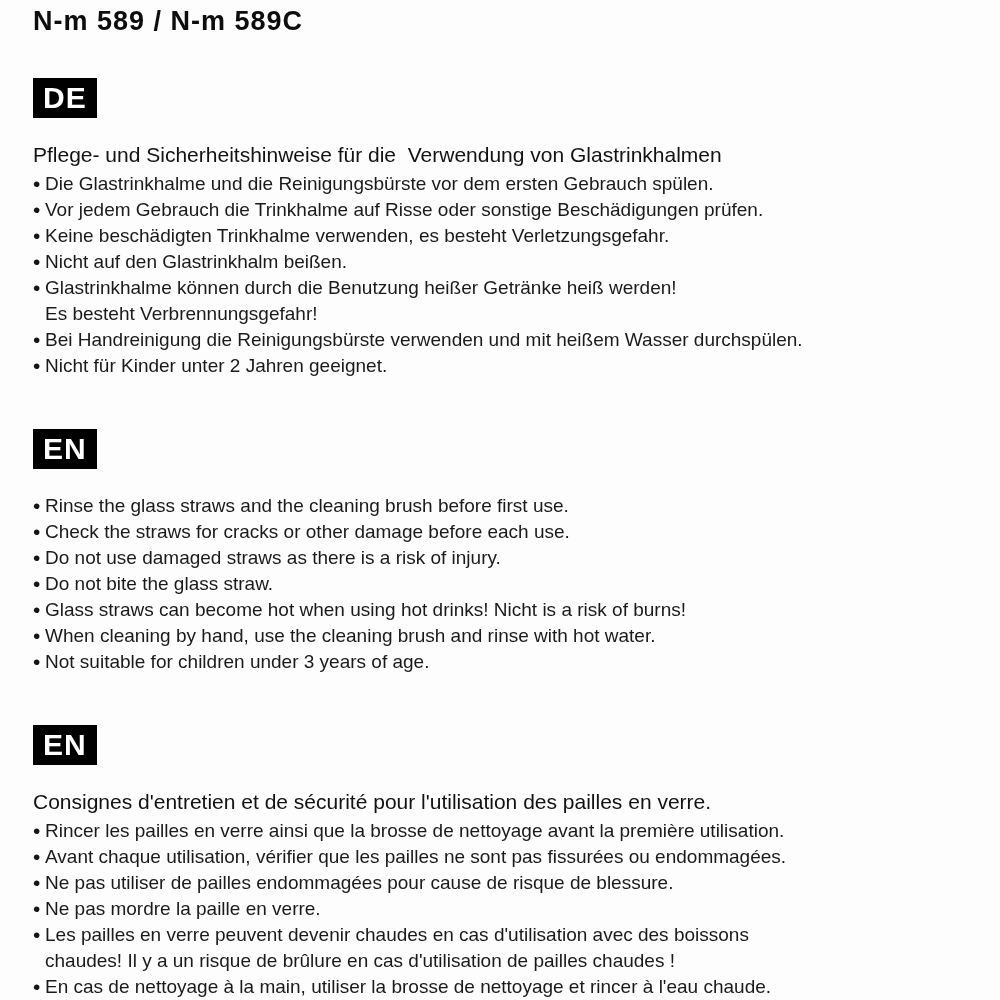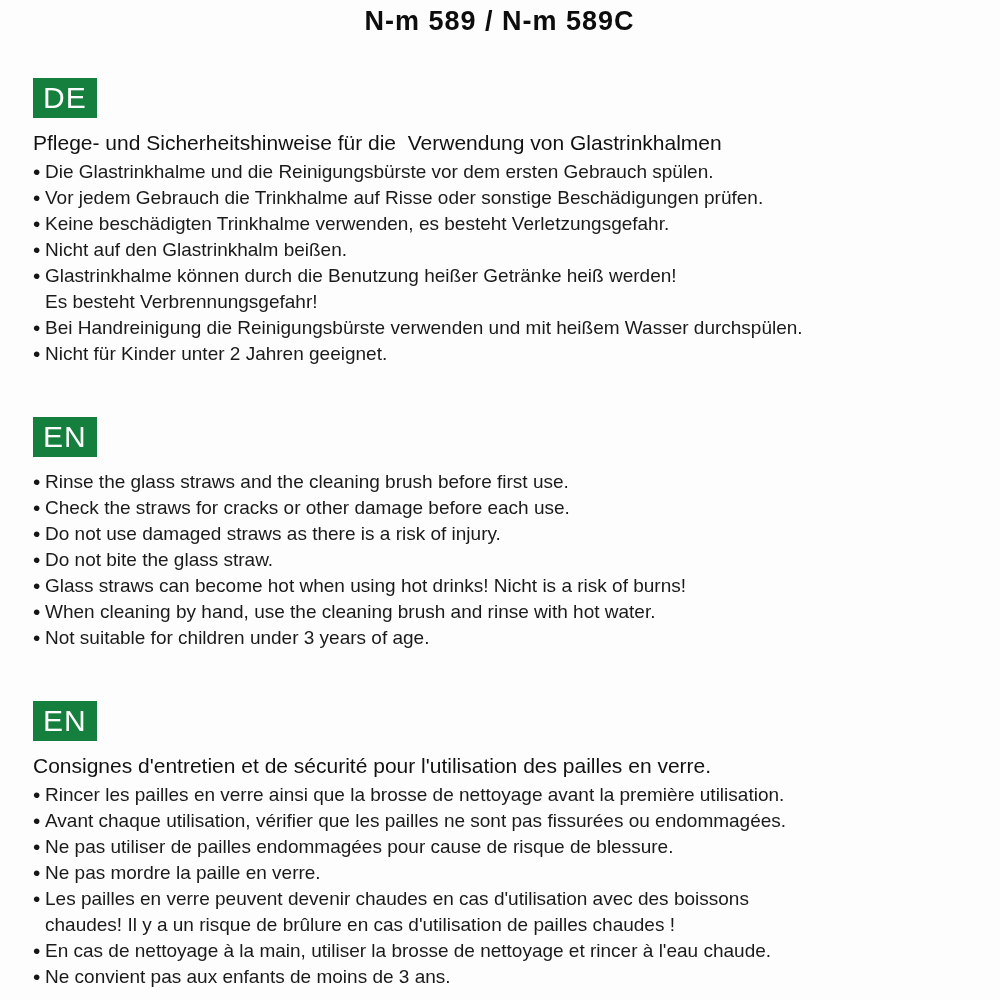--- a/index.html
+++ b/index.html
@@ -10,45 +10,45 @@
     font-family: "Liberation Sans", "DejaVu Sans", sans-serif;
     color: #161616;
     overflow: hidden;
   }
   .page {
     width: 1000px;
     height: 1000px;
     padding: 6px 32px 10px 33px;
   }
   .model-header {
-    text-align: center;
+    text-align: left;
     font-size: 27px;
     font-weight: bold;
     letter-spacing: 1px;
     color: #0d0d0d;
     padding-right: 2px;
   }
   .sections {
     margin-top: 41px;
   }
   .section {
     margin-bottom: 50px;
   }
   .section:last-child {
     margin-bottom: 0;
   }
   .lang-badge {
     display: inline-block;
-    background: #15803d;
+    background: #000000;
     color: #ffffff;
     font-size: 30px;
-    font-weight: normal;
+    font-weight: bold;
     line-height: 1.1;
     padding: 3px 10px 4px 10px;
-    margin-bottom: 12px;
+    margin-bottom: 24px;
     letter-spacing: 1px;
   }
   .section-heading {
     font-size: 21px;
     font-weight: normal;
     line-height: 26px;
     margin-bottom: 3px;
     white-space: pre-wrap;
     color: #121212;
   }

